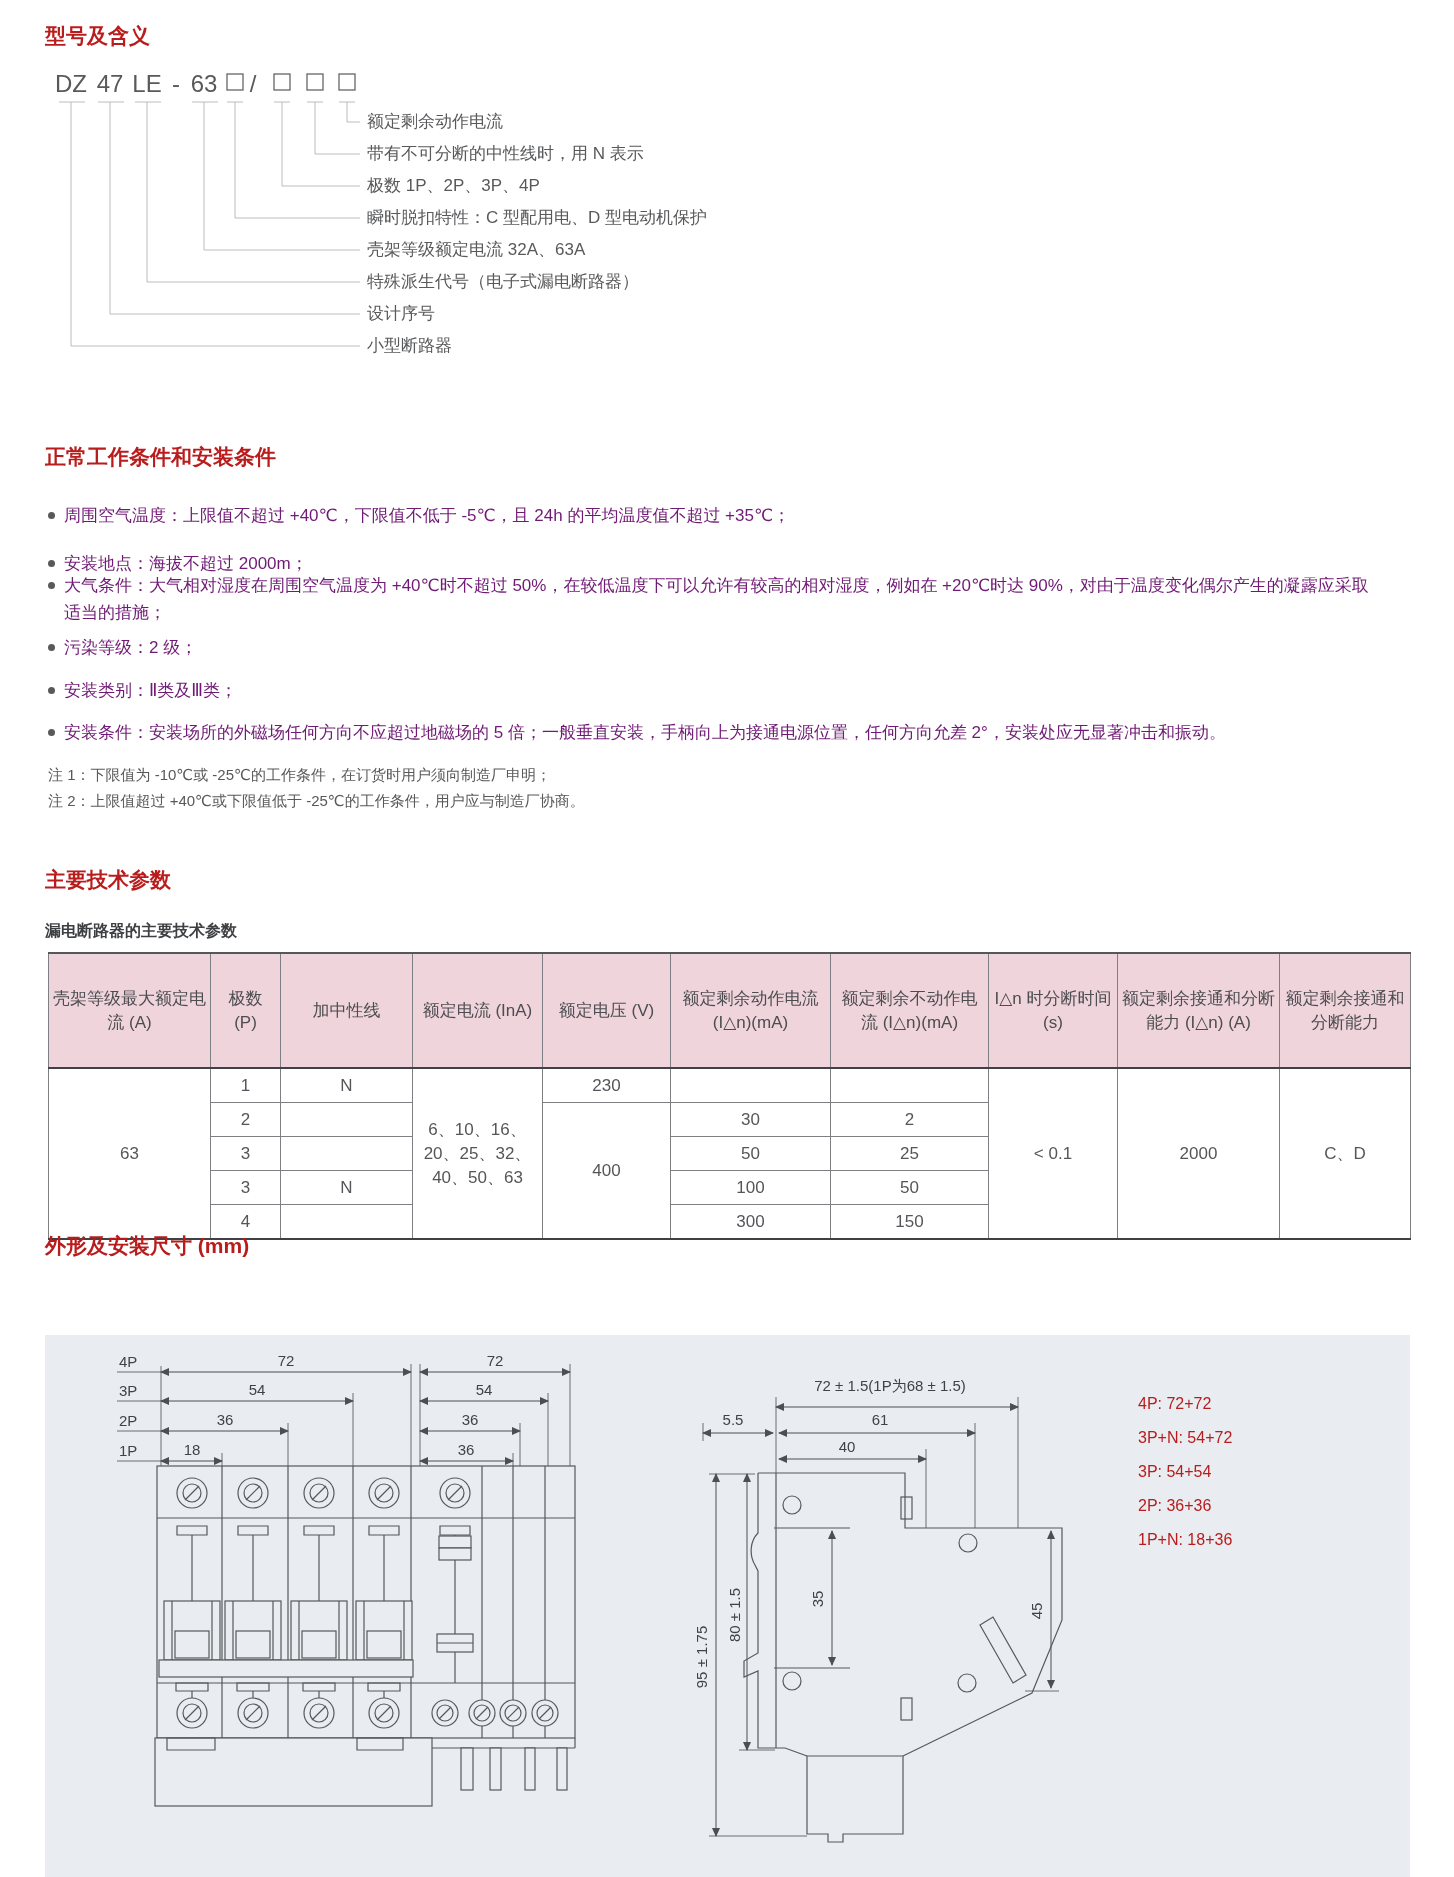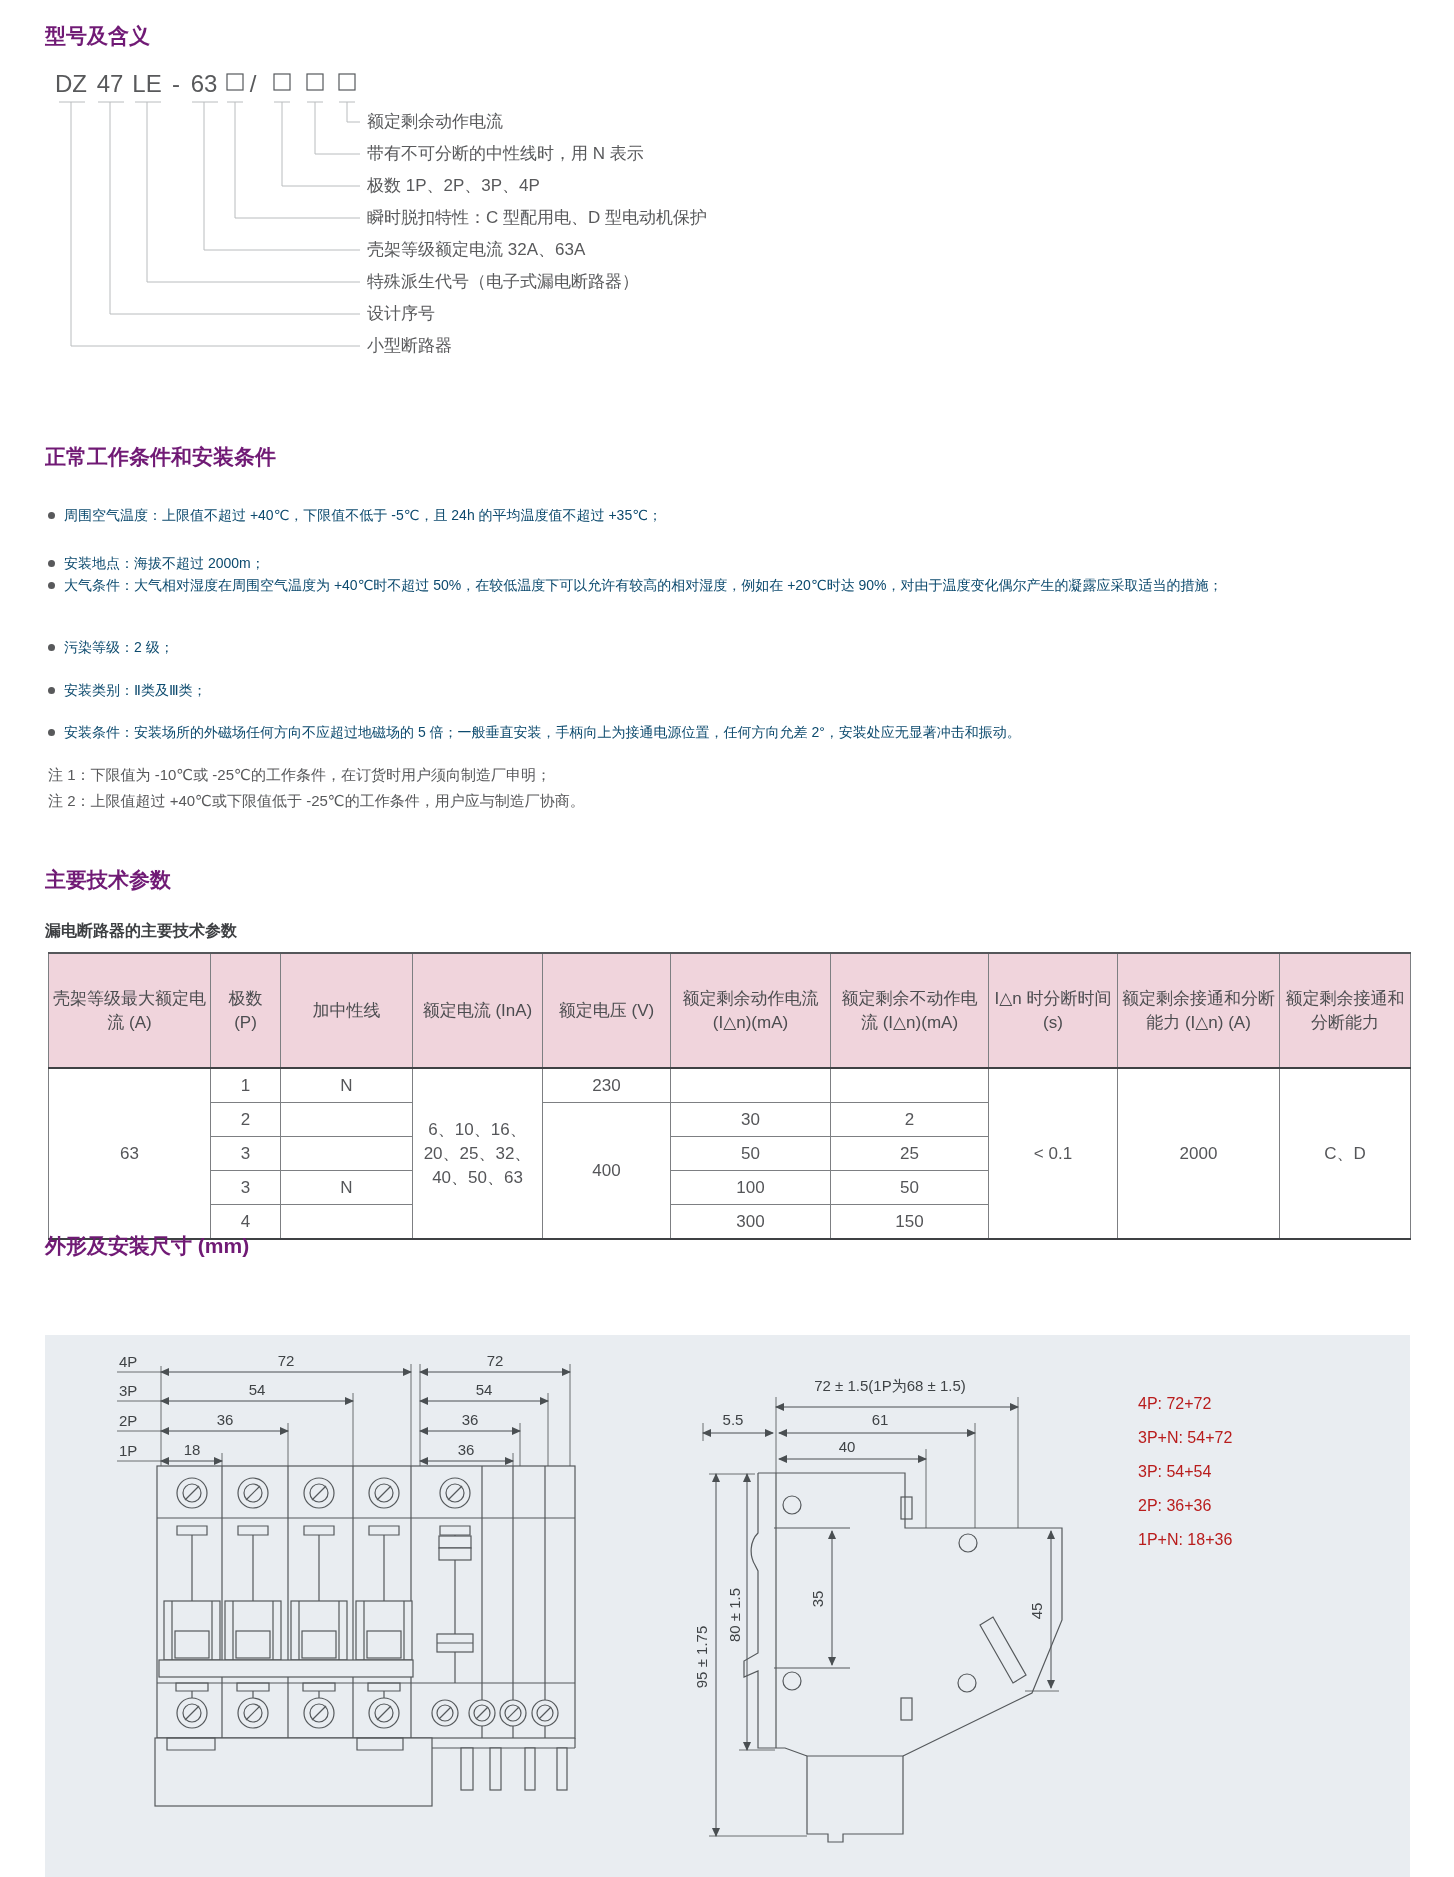--- a/index.html
+++ b/index.html
@@ -1,20 +1,20 @@
 <!DOCTYPE html>
 <html><head>
 <meta charset="utf-8">
 <style>
   html,body{margin:0;padding:0;background:#ffffff;}
   #page{position:relative;width:1454px;height:1877px;background:#ffffff;overflow:hidden;
         font-family:"Liberation Sans","DejaVu Sans",sans-serif;color:#58595b;}
-  .sec-title{position:absolute;left:45px;font-size:21px;font-weight:bold;color:#701a75;}
+  .sec-title{position:absolute;left:45px;font-size:21px;font-weight:bold;color:#b91c1c;}
   .sub-title{position:absolute;left:45px;font-size:16px;font-weight:bold;color:#3d3f42;}
-  .bullet-item{position:absolute;left:48px;width:1330px;font-size:14px;line-height:27px;color:#0c4a6e;}
+  .bullet-item{position:absolute;left:48px;width:1330px;font-size:17px;line-height:27px;color:#701a75;}
   .bullet-item .dot{position:absolute;left:0;top:10px;width:7px;height:7px;border-radius:50%;background:#58595b;}
   .bullet-item .btxt{display:block;margin-left:16px;}
   .note{position:absolute;left:48px;width:1340px;font-size:15px;color:#58595b;}
   
   #param-table{position:absolute;left:48px;top:952px;border-collapse:collapse;table-layout:fixed;
                font-size:17px;color:#555659;text-align:center;border-radius:20px;}
   #param-table th,#param-table td{border:1px solid #7d7f82;padding:2px 4px;}
   #param-table thead th{background:#f0d4dc;font-weight:normal;color:#4c4d50;height:109px;
                         border-bottom:2px solid #3f4144;line-height:24px;}
   #param-table{border-top:2px solid #55575a;border-bottom:2px solid #3f4144;}

